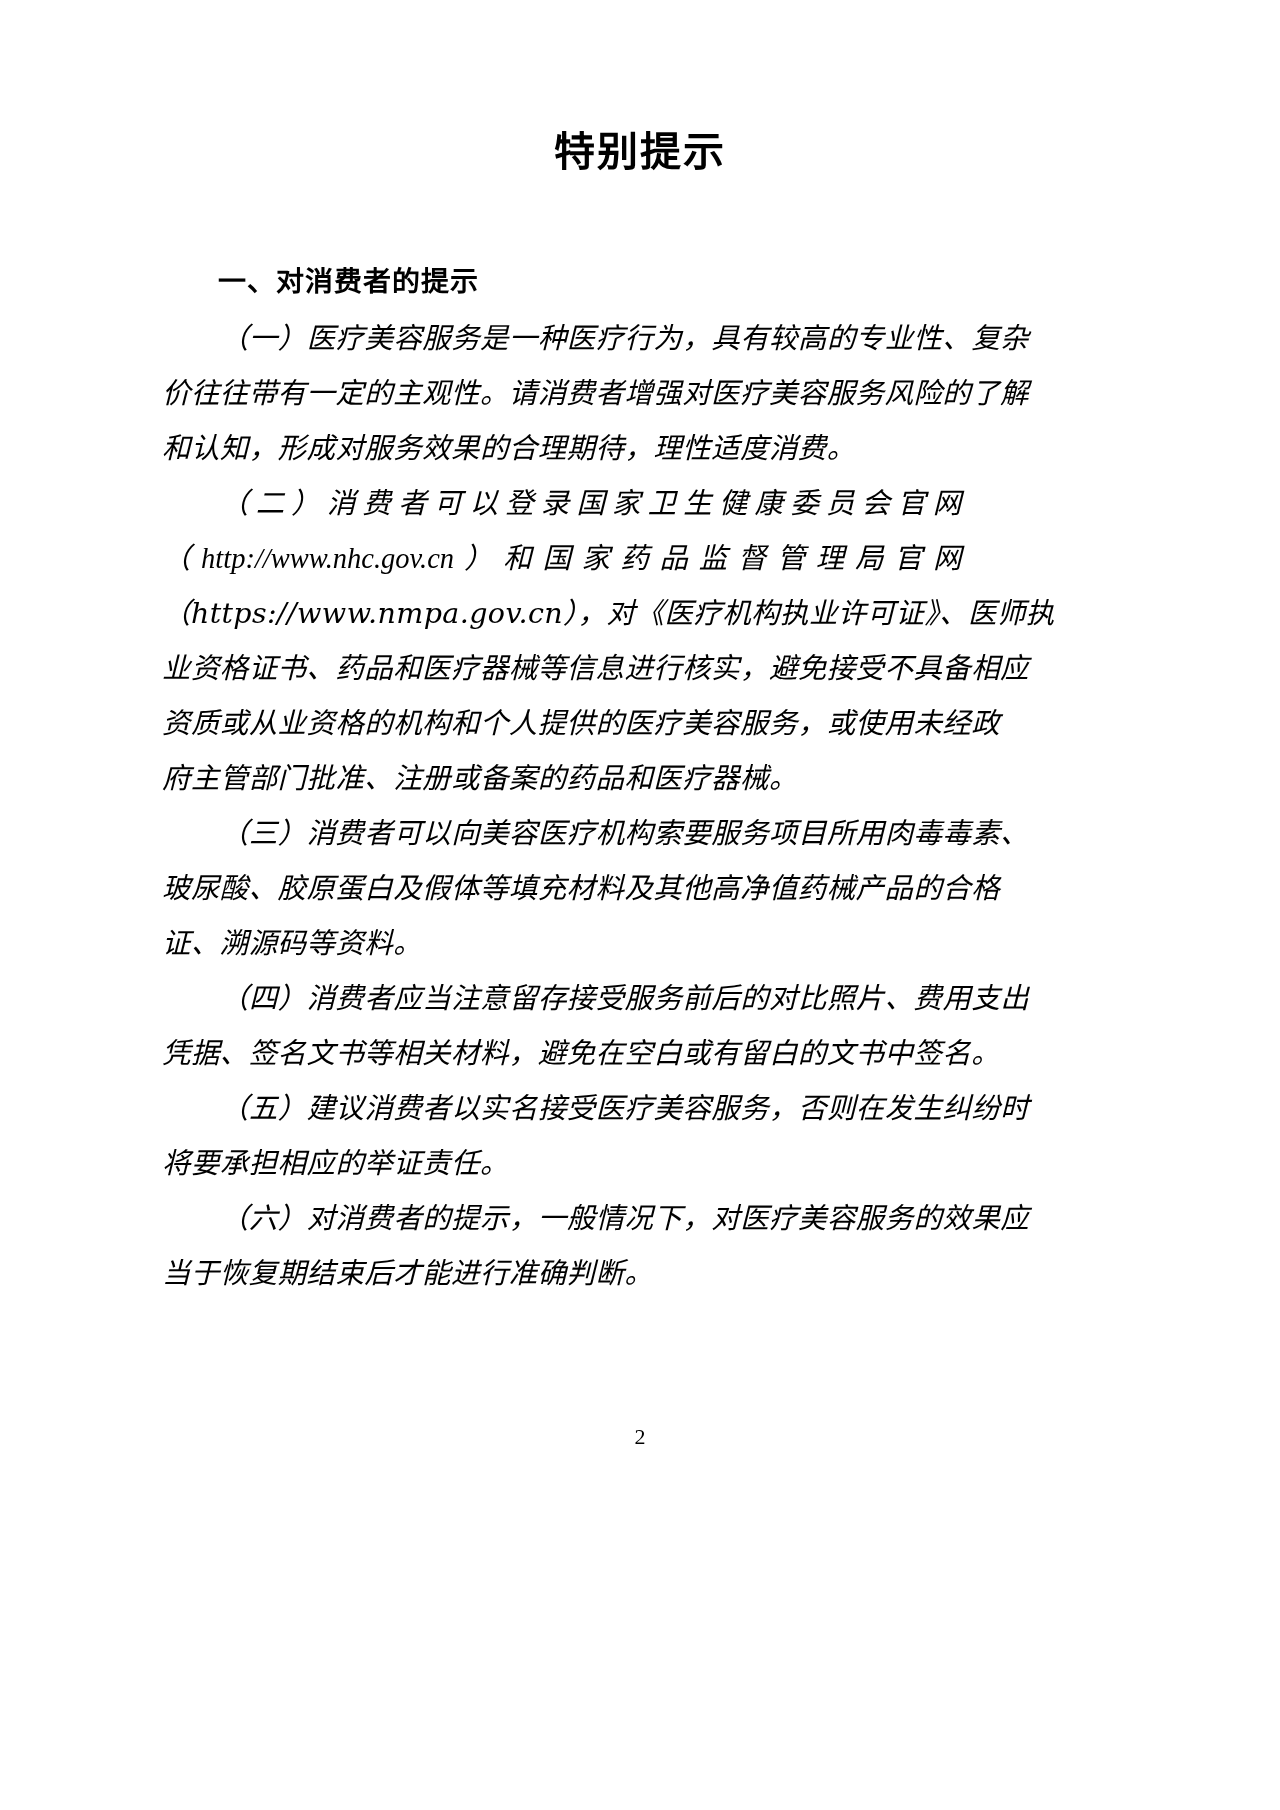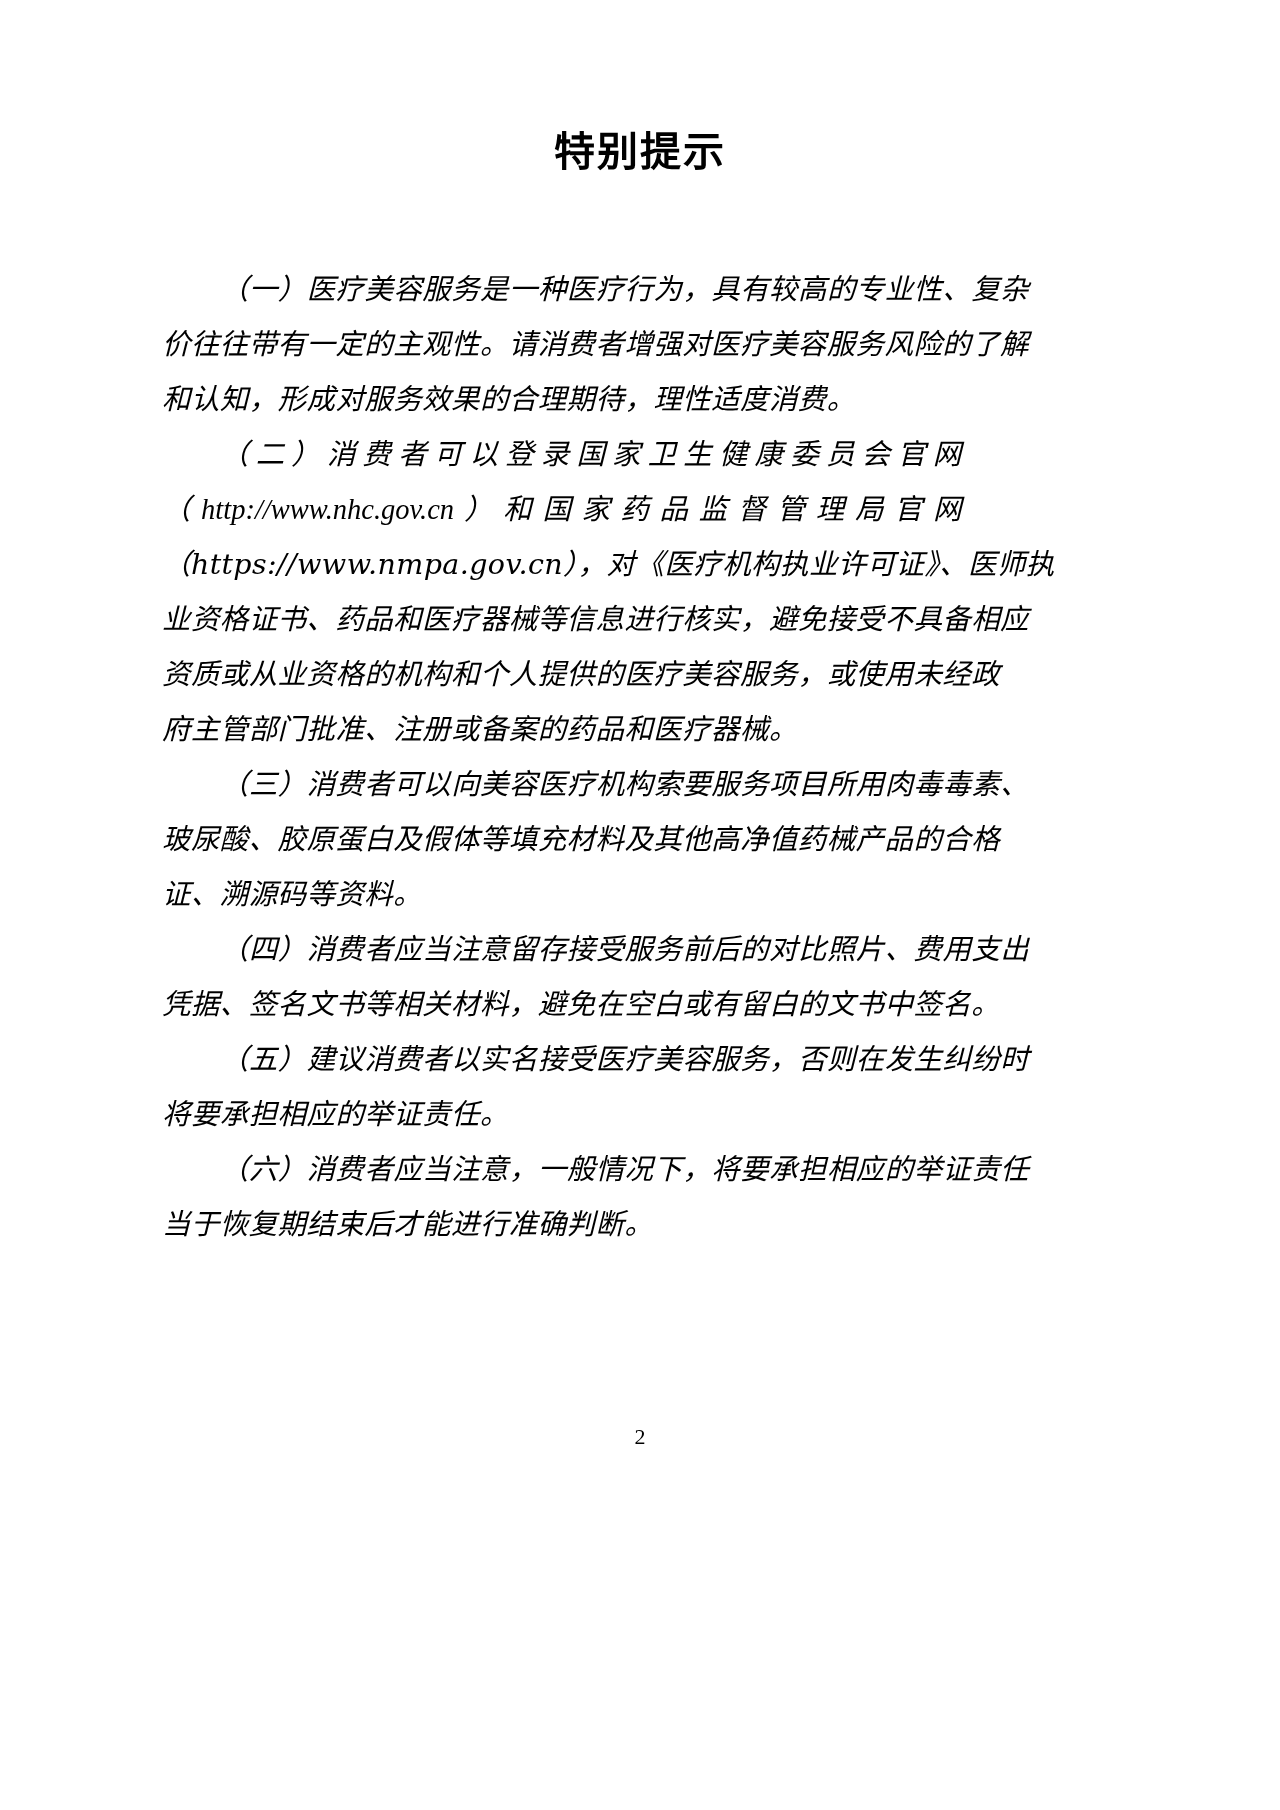--- a/index.html
+++ b/index.html
@@ -107,20 +107,21 @@
 </style>
 </head>
 <body>
 
 <div class="page">
 
   <div class="doc-title">特别提示</div>
 
   <div class="content">
 
+    <div class="section-heading">一、对消费者的提示</div>
 
     <div class="para">
       <span class="line indent">（一）医疗美容服务是一种医疗行为，具有较高的专业性、复杂</span>
       <span class="line">价往往带有一定的主观性。请消费者增强对医疗美容服务风险的了解</span>
       <span class="line">和认知，形成对服务效果的合理期待，理性适度消费。</span>
     </div>
 
     <div class="para">
       <span class="line spread" style="padding-left:58px;">
         <span>（</span>
@@ -178,21 +179,21 @@
       <span class="line indent">（四）消费者应当注意留存接受服务前后的对比照片、费用支出</span>
       <span class="line">凭据、签名文书等相关材料，避免在空白或有留白的文书中签名。</span>
     </div>
 
     <div class="para">
       <span class="line indent">（五）建议消费者以实名接受医疗美容服务，否则在发生纠纷时</span>
       <span class="line">将要承担相应的举证责任。</span>
     </div>
 
     <div class="para">
-      <span class="line indent">（六）消费者应当注意，一般情况下，将要承担相应的举证责任</span>
+      <span class="line indent">（六）对消费者的提示，一般情况下，对医疗美容服务的效果应</span>
       <span class="line">当于恢复期结束后才能进行准确判断。</span>
     </div>
 
   </div>
 
   <div class="page-number">2</div>
 
 </div>
 
 </body></html>

